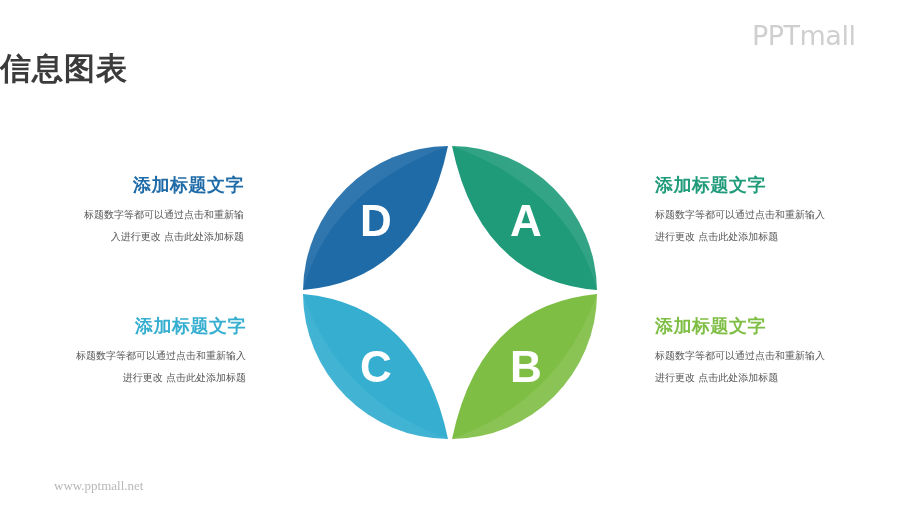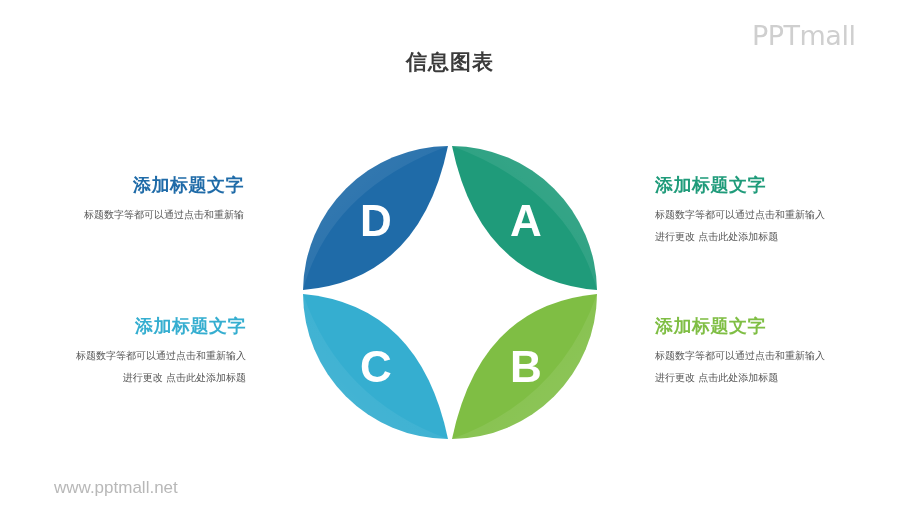--- a/index.html
+++ b/index.html
@@ -15,43 +15,43 @@
       position: relative;
       width: 900px;
       height: 506px;
       background: #ffffff;
     }
     .page-title {
       position: absolute;
       left: 0;
       top: 48px;
       width: 900px;
-      text-align: center;
-      font-size: 21px;
+      text-align: left;
+      font-size: 31px;
       font-weight: bold;
       color: #3b3b3b;
       letter-spacing: 1px;
     }
     .brand-logo {
       position: absolute;
       left: 752px;
       top: 20px;
       font-size: 27px;
       font-weight: normal;
       color: #cfcfcf;
       font-family: "DejaVu Sans", sans-serif;
       letter-spacing: -0.5px;
     }
     .footer-url {
       position: absolute;
       left: 54px;
       top: 478px;
-      font-size: 17px;
+      font-size: 13px;
       color: #b8b8b8;
-      font-family: Liberation Sans, sans-serif;
+      font-family: Liberation Serif, serif;
     }
     .diagram {
       position: absolute;
       left: 0;
       top: 0;
       width: 900px;
       height: 506px;
     }
     .text-block {
       position: absolute;
@@ -130,20 +130,21 @@
       <path d="M 597 294 A 146 146 0 0 1 452 439 Q 480 305 597 294 Z" fill="#7fbe44"></path>
       <path d="M 597 294 A 146 146 0 0 1 452 439 Q 560 400 597 294 Z" fill="url(#shineB)"></path>
       <text x="526" y="382" text-anchor="middle" font-family="Liberation Sans, sans-serif" font-weight="bold" font-size="44" fill="#ffffff">B</text>
     </g>
   </svg>
 
   <div class="text-block align-right" id="block-d">
     <div class="heading" style="color:#1f6ba8">添加标题文字</div>
     <div class="desc">
       <span class="desc-line">标题数字等都可以通过点击和重新输</span>
+      <span class="desc-line">入进行更改 点击此处添加标题</span>
     </div>
   </div>
 
   <div class="text-block align-right" id="block-c">
     <div class="heading" style="color:#35aed0">添加标题文字</div>
     <div class="desc">
       <span class="desc-line">标题数字等都可以通过点击和重新输入</span>
       <span class="desc-line">进行更改 点击此处添加标题</span>
     </div>
   </div>

